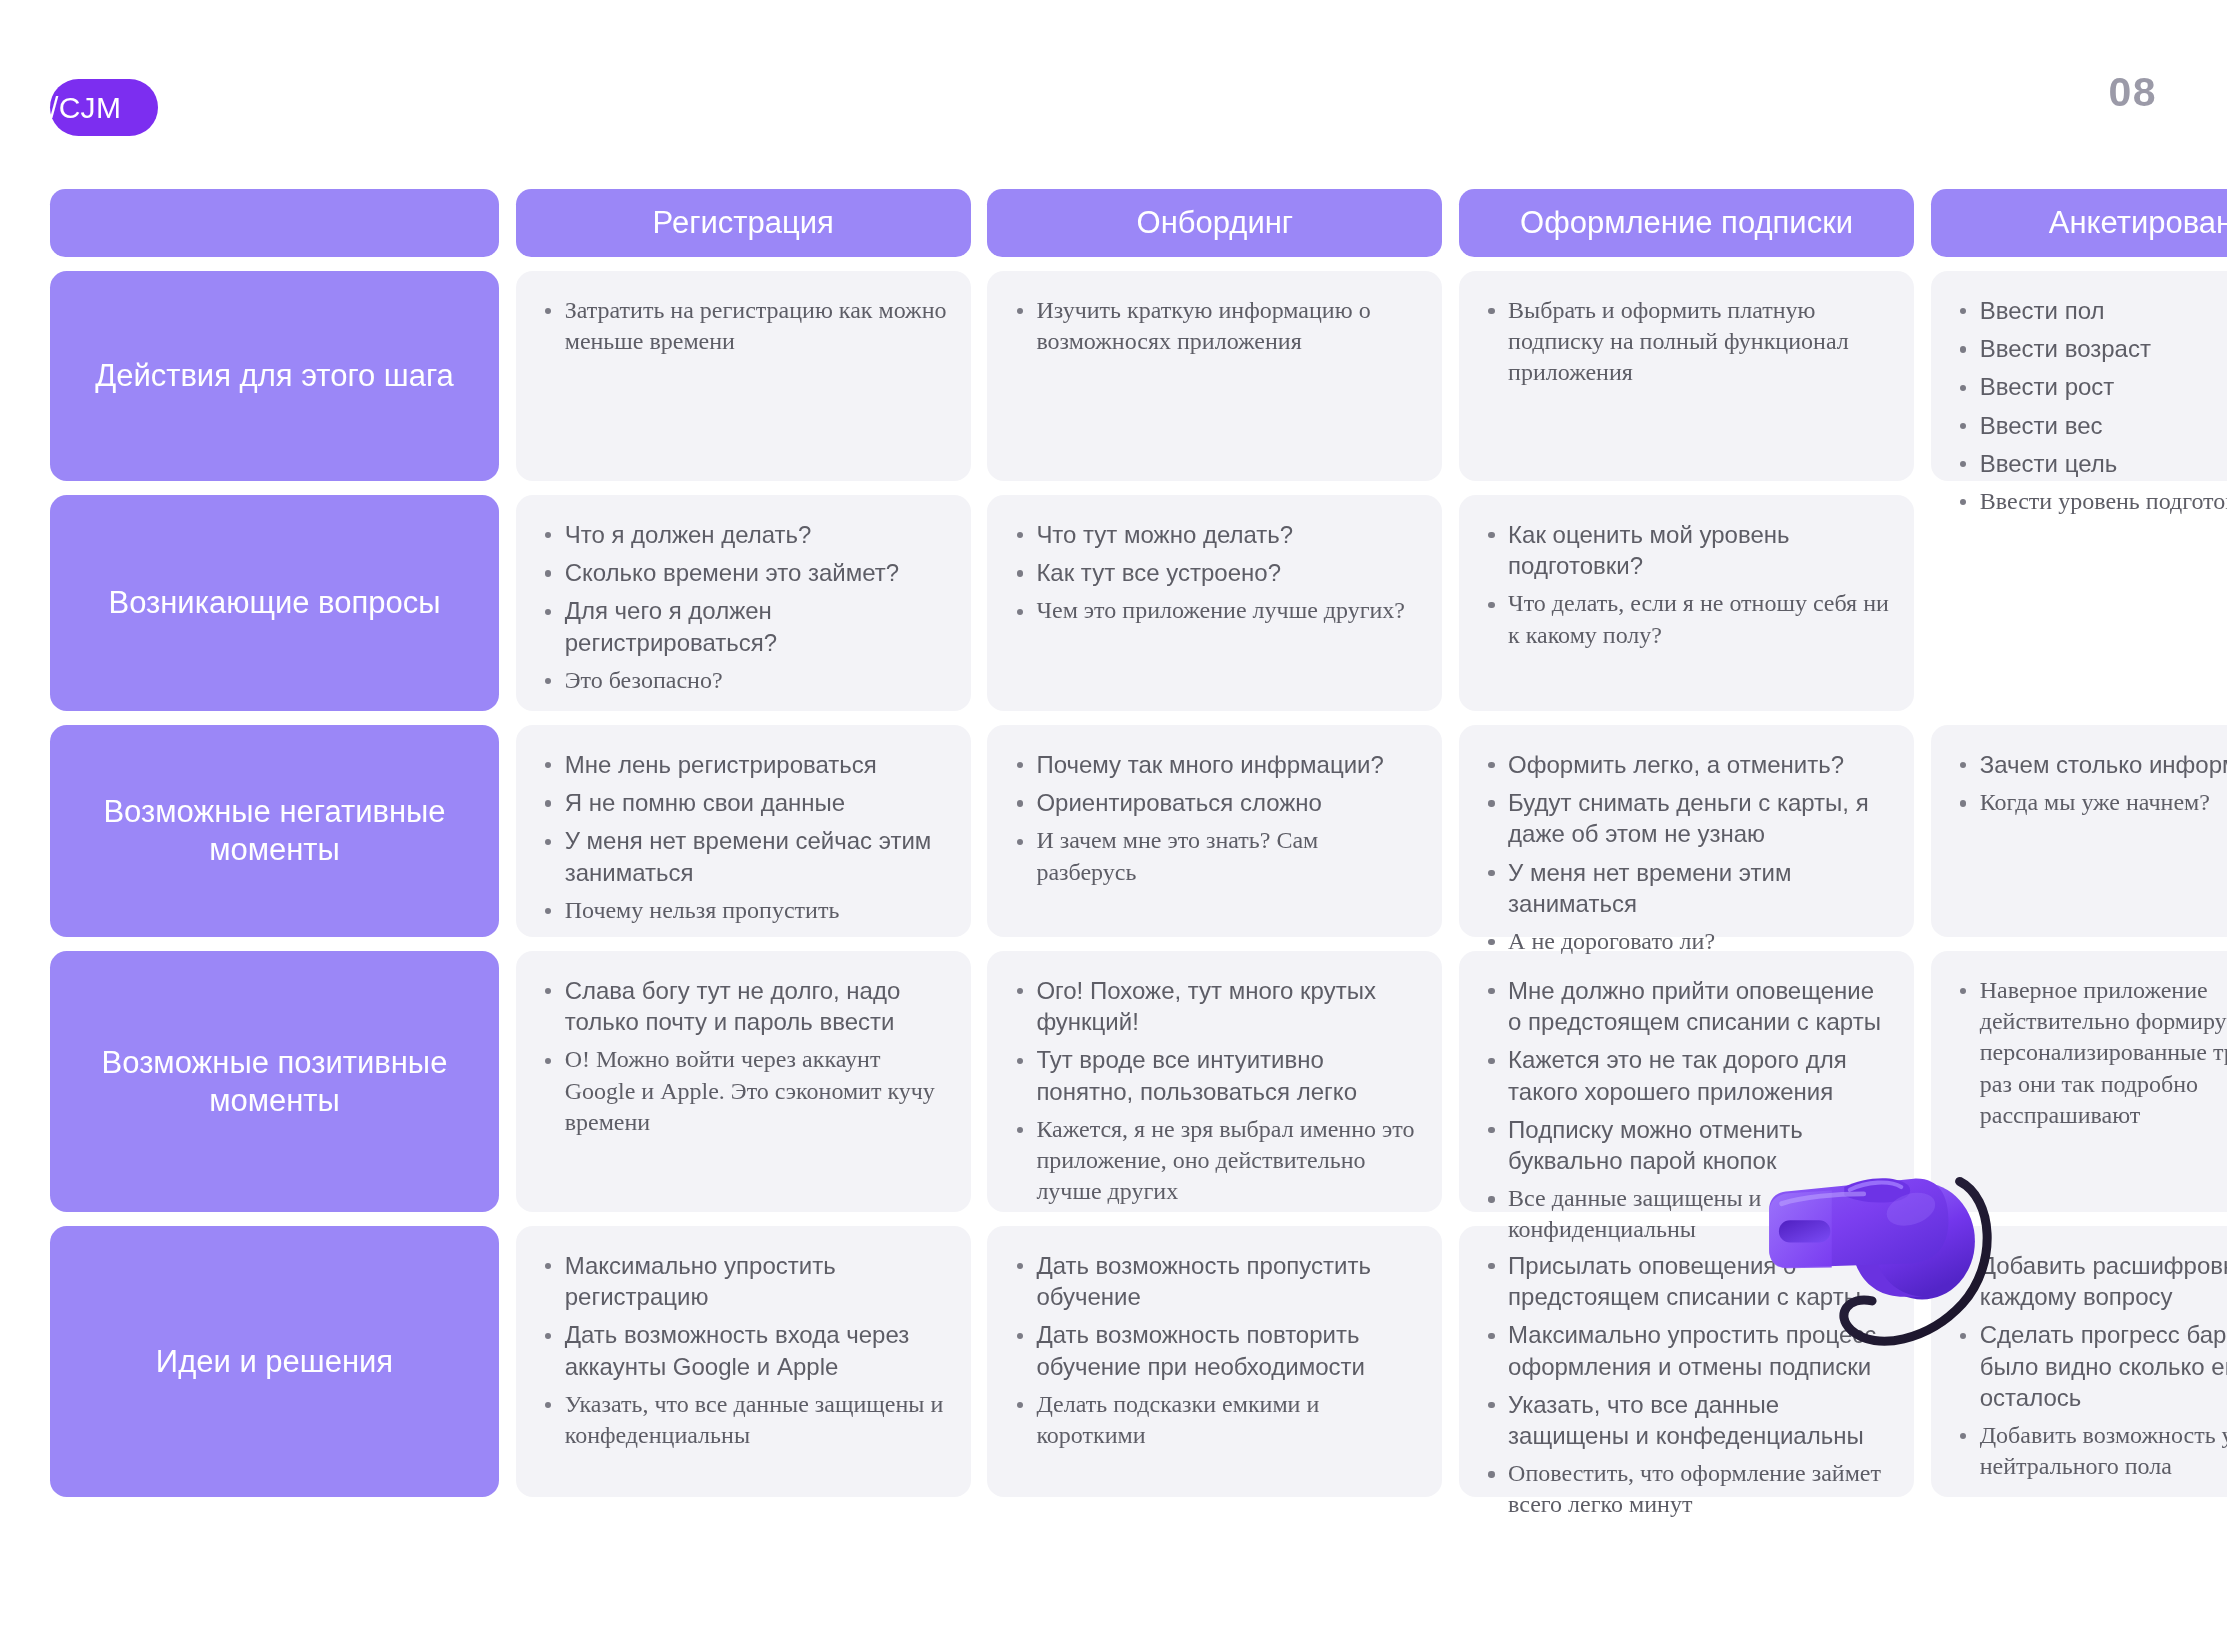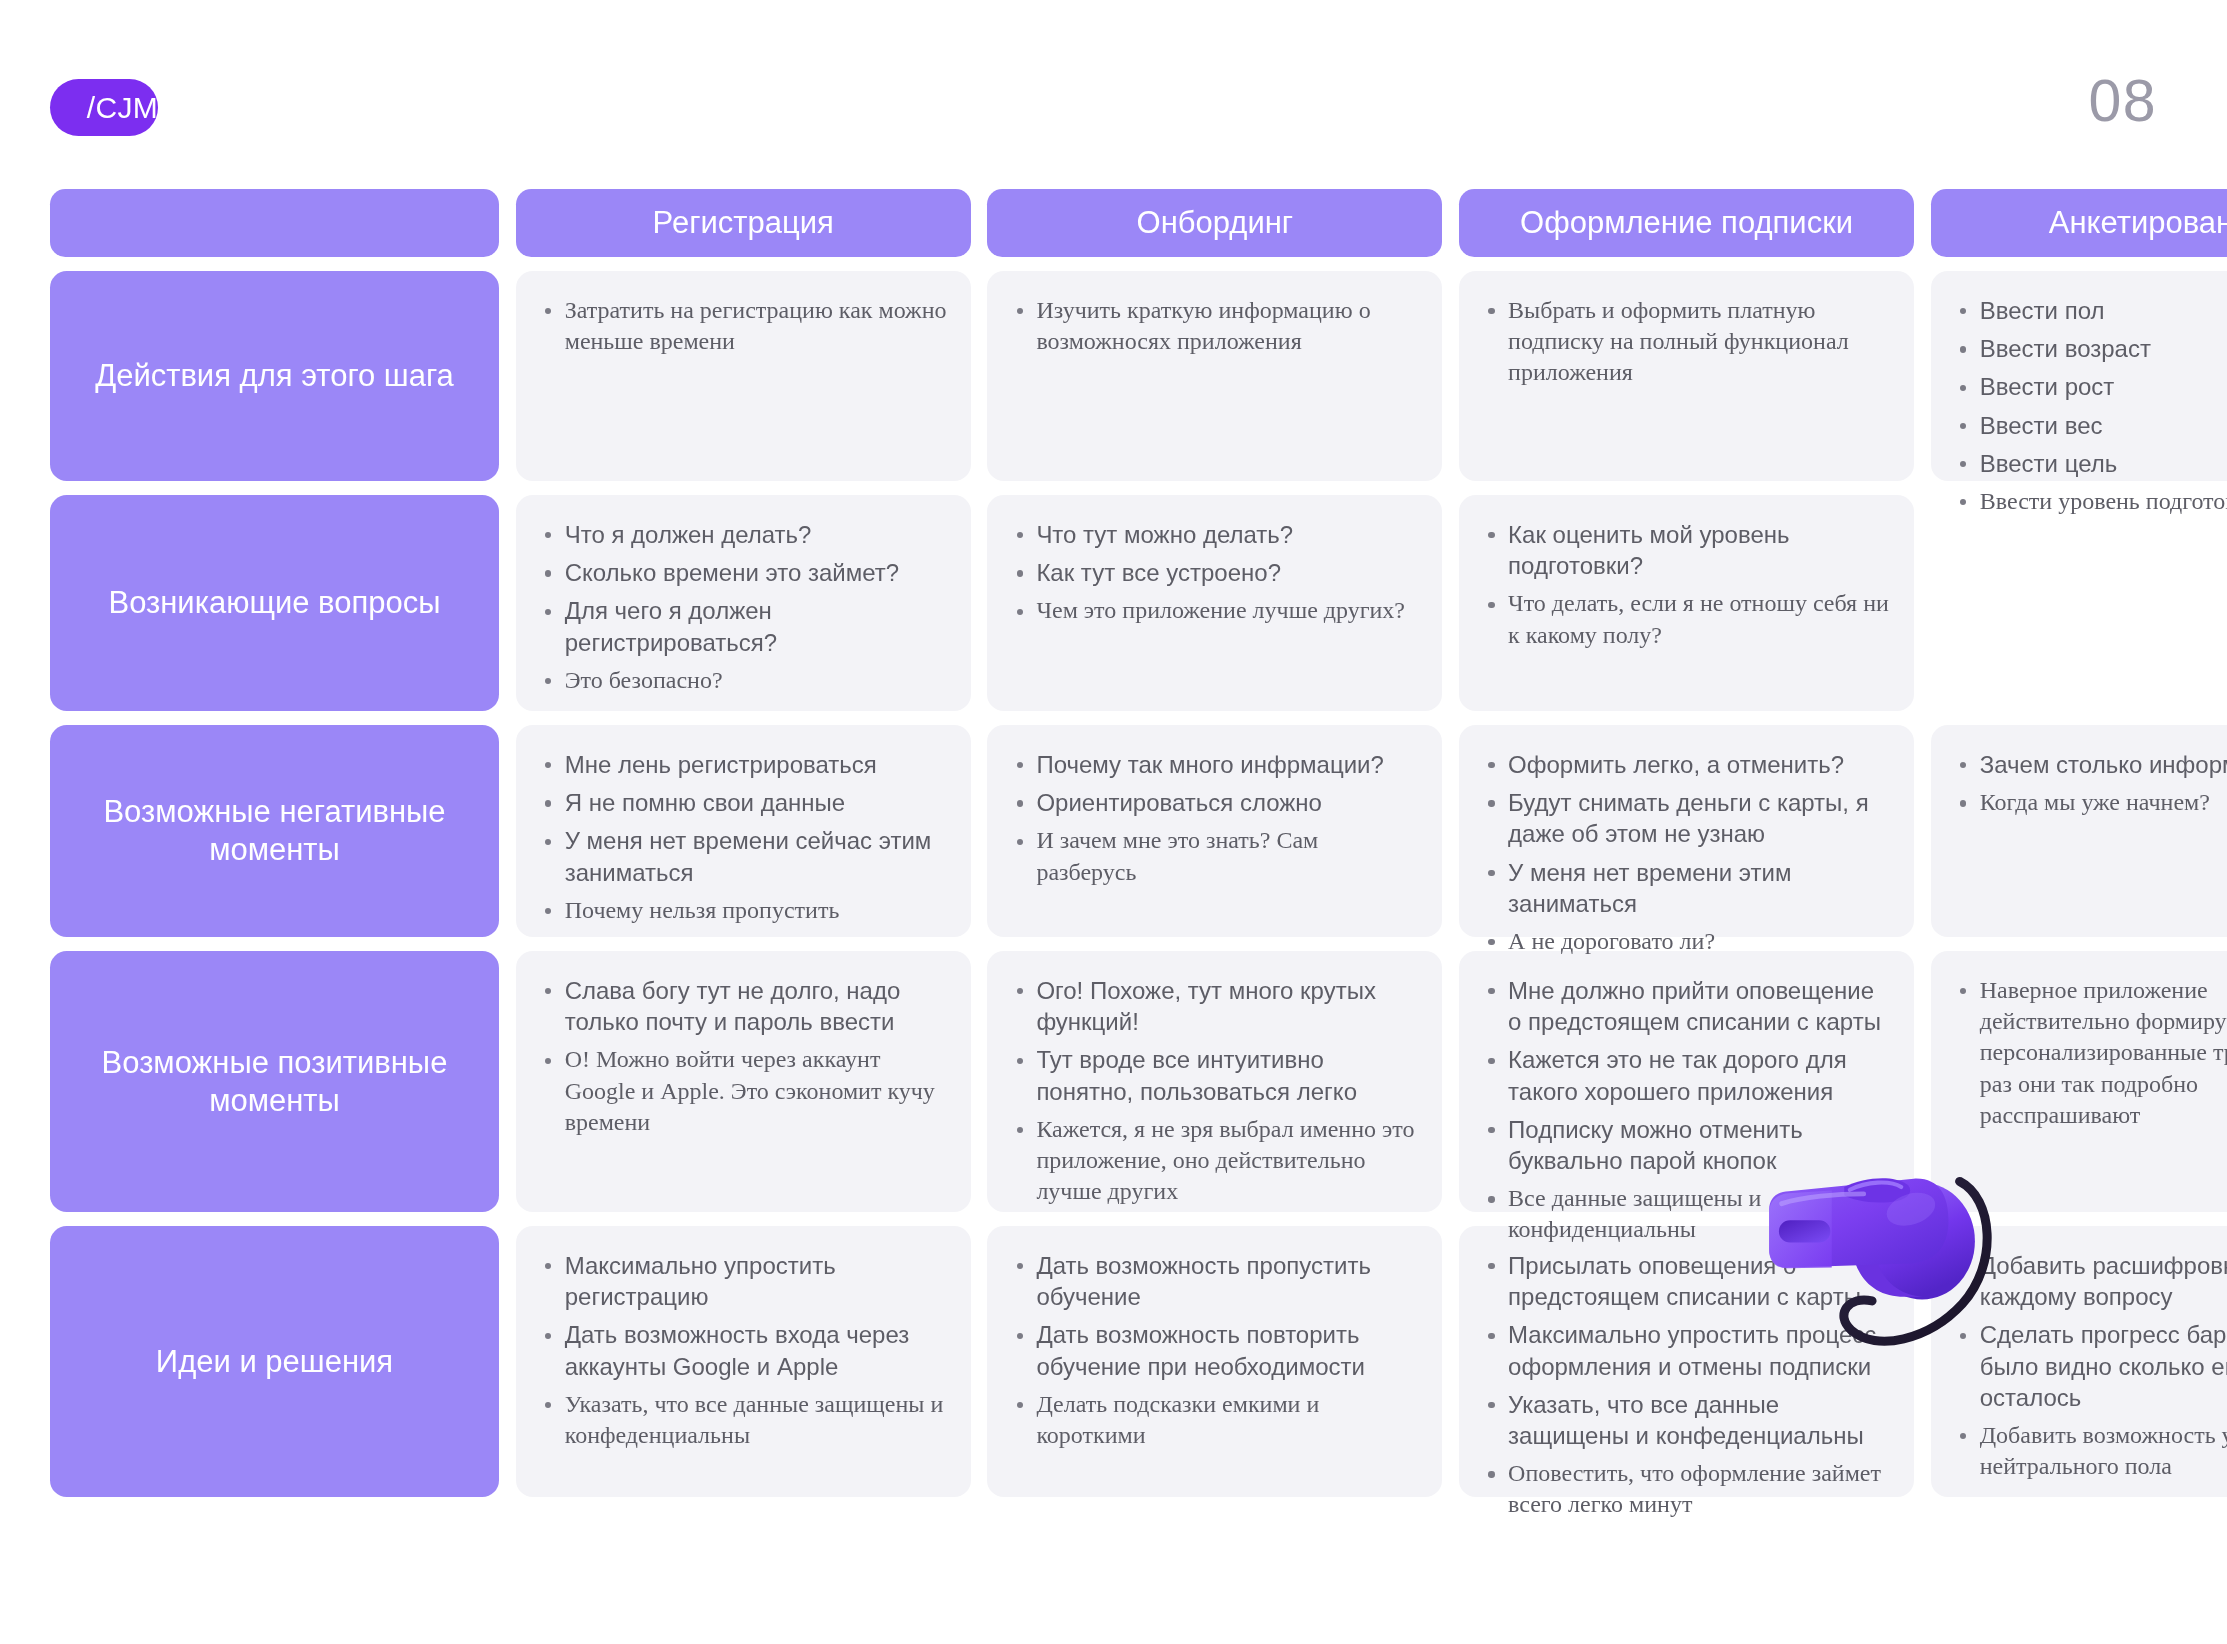--- a/index.html
+++ b/index.html
@@ -23,32 +23,32 @@
     position: absolute;
     left: 50px;
     top: 79px;
     width: 108px;
     height: 57px;
     background: #7c2ef0;
     border-radius: 28.5px;
     color: #ffffff;
     font-size: 30px;
     line-height: 57px;
-    text-align: right;
+    text-align: left;
     letter-spacing: 0.3px;
   }
   .page-number {
     position: absolute;
     right: 70px;
     top: 72px;
-    font-size: 59px;
+    font-size: 41px;
     color: #9b9aa8;
     letter-spacing: 1.4px;
     line-height: 1;
-    font-weight: 400;
+    font-weight: 700;
   }
 
   
   .grid {
     position: absolute;
     left: 50px;
     top: 189px;
     width: 2227px;
   }
   .row {

